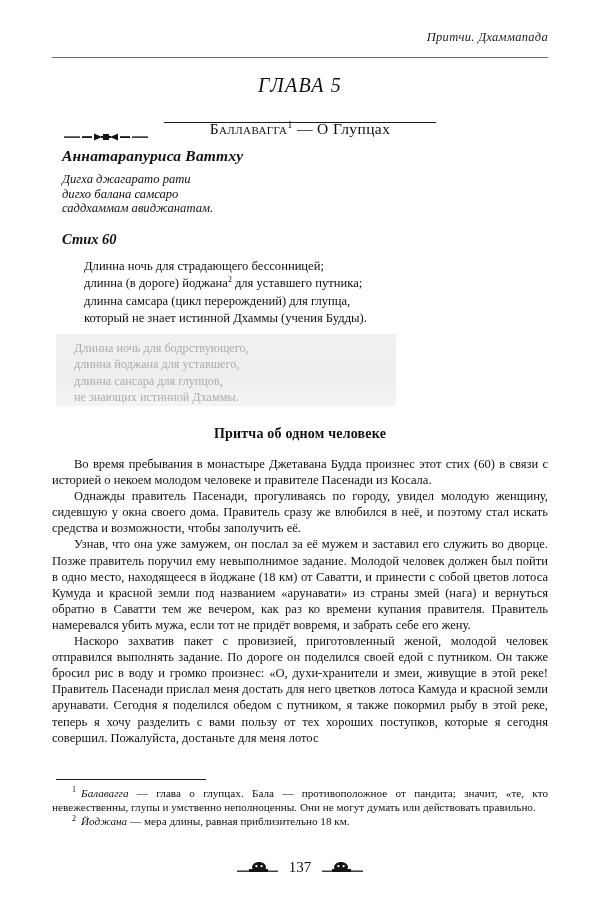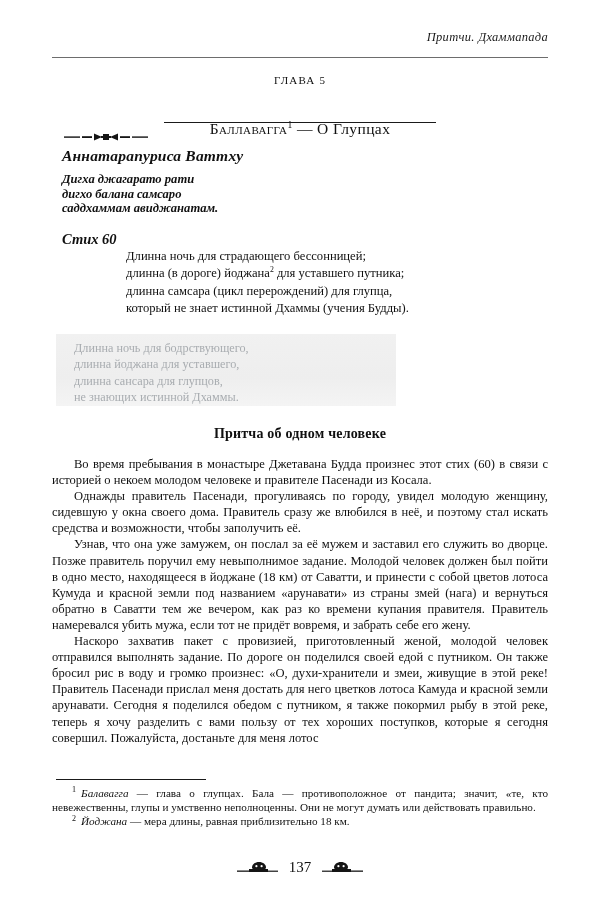--- a/index.html
+++ b/index.html
@@ -45,22 +45,23 @@
     background: #6d6d6d;
   }
 
   
   .chapter-num {
     position: absolute;
     left: 52px;
     top: 74px;
     width: 496px;
     text-align: center;
-    font-size: 11px;
+    font-size: 20px;
     letter-spacing: 1.2px;
+    font-style: italic;
   }
   .chapter-title {
     position: absolute;
     left: 52px;
     top: 100px;
     width: 496px;
     text-align: center;
     font-size: 15.5px;
     letter-spacing: .4px;
     white-space: nowrap;
@@ -104,38 +105,37 @@
     letter-spacing: .2px;
   }
   .pali-verse {
     position: absolute;
     left: 62px;
     top: 172px;
     font-style: italic;
     font-size: 12.6px;
     line-height: 14.6px;
   }
-  .pali-verse div { white-space: nowrap; font-weight: bold; }
+  .pali-verse div { white-space: nowrap; }
 
   .stanza-head {
     position: absolute;
     left: 62px;
     top: 231px;
     font-style: italic;
     font-weight: bold;
     font-size: 14.5px;
   }
 
   .verse-trans {
     position: absolute;
     left: 84px;
-    top: 248px;
+    top: 258px;
     font-size: 12.6px;
     line-height: 17.4px;
-    margin-left: 42px;
   }
   .verse-trans div { white-space: nowrap; }
 
   
   .faded {
     position: absolute;
     left: 56px;
     top: 334px;
     width: 340px;
     height: 72px;

